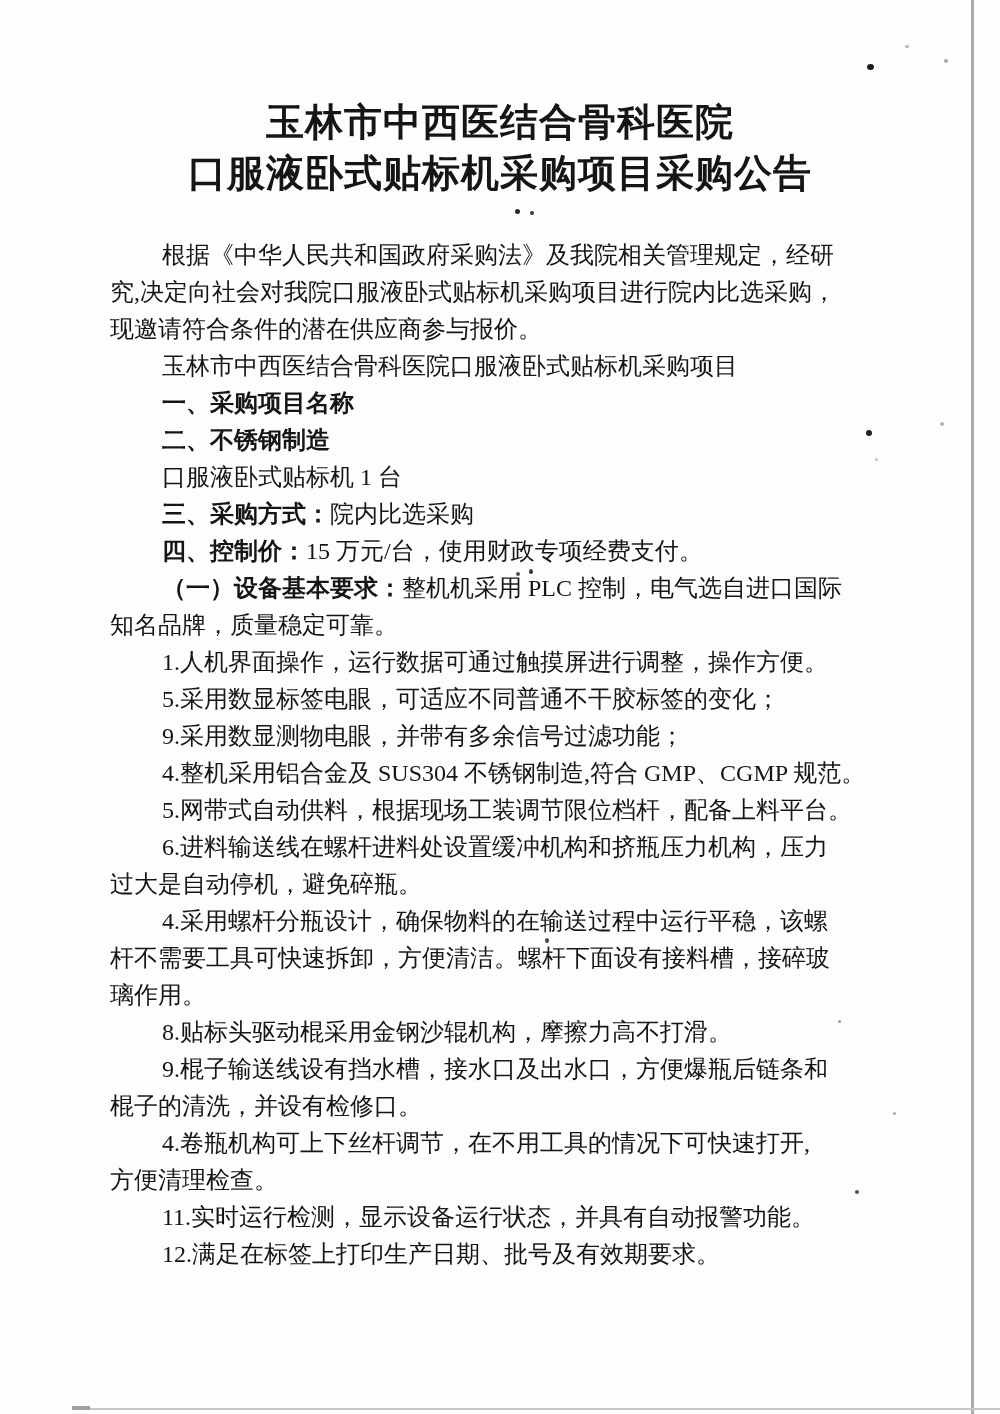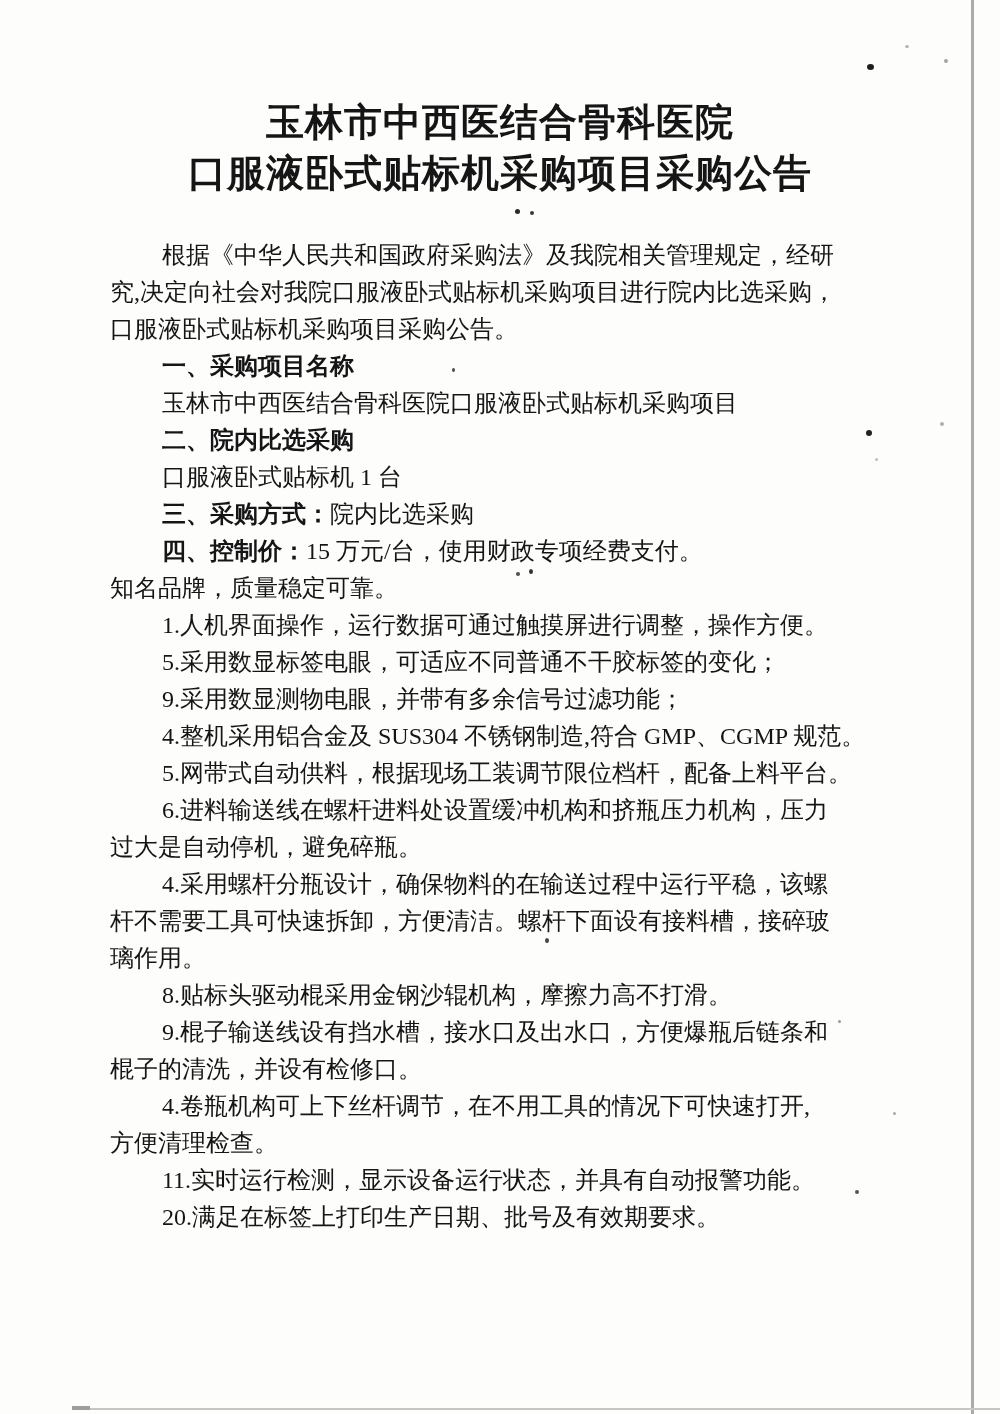--- a/index.html
+++ b/index.html
@@ -83,45 +83,46 @@
 <div class="page">
 
   <div class="title-block">
     <div>玉林市中西医结合骨科医院</div>
     <div>口服液卧式贴标机采购项目采购公告</div>
   </div>
 
   <div class="body-block" id="body-lines">
       <div class="line ind"><span>根据《中华人民共和国政府采购法》及我院相关管理规定，经研</span></div>
       <div class="line"><span>究,决定向社会对我院口服液卧式贴标机采购项目进行院内比选采购，</span></div>
-      <div class="line"><span>口服液卧式贴标机采购项目采购公告。</span></div>
+      <div class="line"><span>现邀请符合条件的潜在供应商参与报价。</span></div>
+      <div class="line ind"><span>玉林市中西医结合骨科医院口服液卧式贴标机采购项目</span></div>
       <div class="line ind"><span class="bold">一、采购项目名称</span></div>
-      <div class="line ind"><span>玉林市中西医结合骨科医院口服液卧式贴标机采购项目</span></div>
-      <div class="line ind"><span class="bold">二、院内比选采购</span></div>
+      <div class="line ind"><span class="bold">二、不锈钢制造</span></div>
       <div class="line ind"><span>口服液卧式贴标机 1 台</span></div>
       <div class="line ind"><span class="bold">三、采购方式：</span><span>院内比选采购</span></div>
       <div class="line ind"><span class="bold">四、控制价：</span><span>15 万元/台，使用财政专项经费支付。</span></div>
+      <div class="line ind"><span class="bold">（一）设备基本要求：</span><span>整机机采用 PLC 控制，电气选自进口国际</span></div>
       <div class="line"><span>知名品牌，质量稳定可靠。</span></div>
       <div class="line ind"><span>1.人机界面操作，运行数据可通过触摸屏进行调整，操作方便。</span></div>
       <div class="line ind"><span>5.采用数显标签电眼，可适应不同普通不干胶标签的变化；</span></div>
       <div class="line ind"><span>9.采用数显测物电眼，并带有多余信号过滤功能；</span></div>
       <div class="line ind"><span>4.整机采用铝合金及 SUS304 不锈钢制造,符合 GMP、CGMP 规范。</span></div>
       <div class="line ind"><span>5.网带式自动供料，根据现场工装调节限位档杆，配备上料平台。</span></div>
       <div class="line ind"><span>6.进料输送线在螺杆进料处设置缓冲机构和挤瓶压力机构，压力</span></div>
       <div class="line"><span>过大是自动停机，避免碎瓶。</span></div>
       <div class="line ind"><span>4.采用螺杆分瓶设计，确保物料的在输送过程中运行平稳，该螺</span></div>
       <div class="line"><span>杆不需要工具可快速拆卸，方便清洁。螺杆下面设有接料槽，接碎玻</span></div>
       <div class="line"><span>璃作用。</span></div>
       <div class="line ind"><span>8.贴标头驱动棍采用金钢沙辊机构，摩擦力高不打滑。</span></div>
       <div class="line ind"><span>9.棍子输送线设有挡水槽，接水口及出水口，方便爆瓶后链条和</span></div>
       <div class="line"><span>棍子的清洗，并设有检修口。</span></div>
       <div class="line ind"><span>4.卷瓶机构可上下丝杆调节，在不用工具的情况下可快速打开,</span></div>
       <div class="line"><span>方便清理检查。</span></div>
       <div class="line ind"><span>11.实时运行检测，显示设备运行状态，并具有自动报警功能。</span></div>
-      <div class="line ind"><span>20.满足在标签上打印生产日期、批号及有效期要求。</span></div>
+      <div class="line ind"><span>12.满足在标签上打印生产日期、批号及有效期要求。</span></div>
     </div>
 
   <div class="edge-v"></div>
   <div class="edge-h"></div>
   <div class="edge-h-nub"></div>
 
   <div class="speck" style="left:867px;top:64px;width:7px;height:6px;background:#1d1d1d;"></div>
   <div class="speck" style="left:905px;top:45px;width:4px;height:3px;background:#b5b5b5;"></div>
   <div class="speck" style="left:944px;top:59px;width:4px;height:4px;background:#a5a5a5;"></div>
   <div class="speck" style="left:515px;top:209px;width:5px;height:5px;background:#2a2a2a;"></div>

